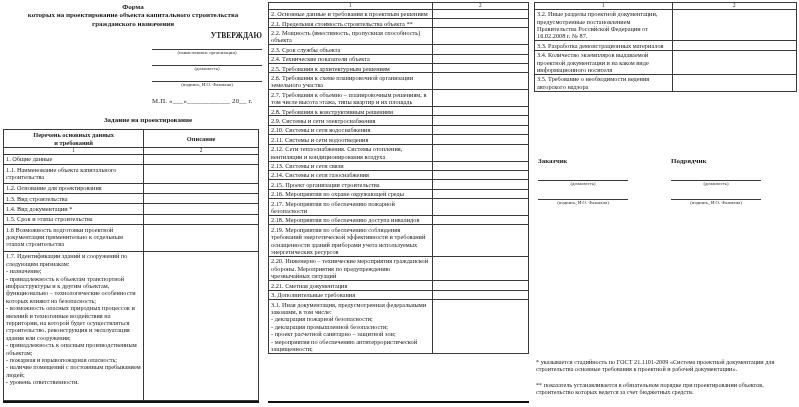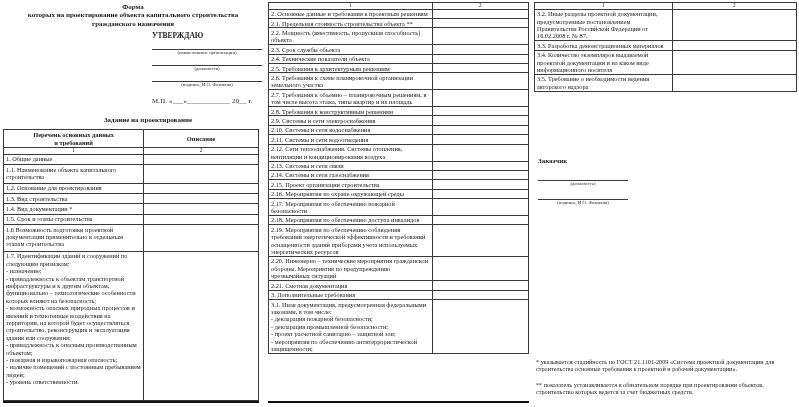--- a/index.html
+++ b/index.html
@@ -8,21 +8,21 @@
     font-family:"Liberation Serif", serif; color:#1c1c1c; overflow:hidden;
   }
   .pre { white-space:pre-line; }
 
   
   .form-title {
     position:absolute; left:0; top:3px; width:266px;
     text-align:center; font-weight:bold; font-size:7px; line-height:8.4px;
   }
   .approve { position:absolute; left:152px; top:31px; width:110px; }
-  .approve-label { text-align:left; font-weight:bold; font-size:7.5px; }
+  .approve-label { text-align:right; font-weight:bold; font-size:7.5px; }
   .sig-line { border-top:1px solid #3a3a3a; height:0; }
   .sig-caption { text-align:center; font-size:4.8px; line-height:6px; color:#2a2a2a; }
   .approve .sig-line { margin-top:9px; }
   .stamp-line { margin-top:9px; font-size:6.8px; letter-spacing:0.2px; }
 
   .assignment-title {
     position:absolute; left:0; top:116px; width:266px;
     text-align:center; font-weight:bold; font-size:7px;padding-left:15px;
   }
 
@@ -297,19 +297,26 @@
   </div>
 
   <div class="party party-customer">
     <div class="party-label">Заказчик</div>
     <div class="sig-line"></div>
     <div class="sig-caption">(должность)</div>
     <div class="sig-line second"></div>
     <div class="sig-caption">(подпись, И.О. Фамилия)</div>
   </div>
 
+  <div class="party party-contractor">
+    <div class="party-label">Подрядчик</div>
+    <div class="sig-line"></div>
+    <div class="sig-caption">(должность)</div>
+    <div class="sig-line second"></div>
+    <div class="sig-caption">(подпись, И.О. Фамилия)</div>
+  </div>
 
   <div class="footnotes">
     <div class="footnote">* указывается стадийность по ГОСТ 21.1101-2009 «Система проектной документации для строительства основные требования к проектной и рабочей документации».</div>
     <div class="footnote">** показатель устанавливается в обязательном порядке при проектировании объектов, строительство которых ведется за счет бюджетных средств.</div>
   </div>
 
 </div>
 
 </body></html>

